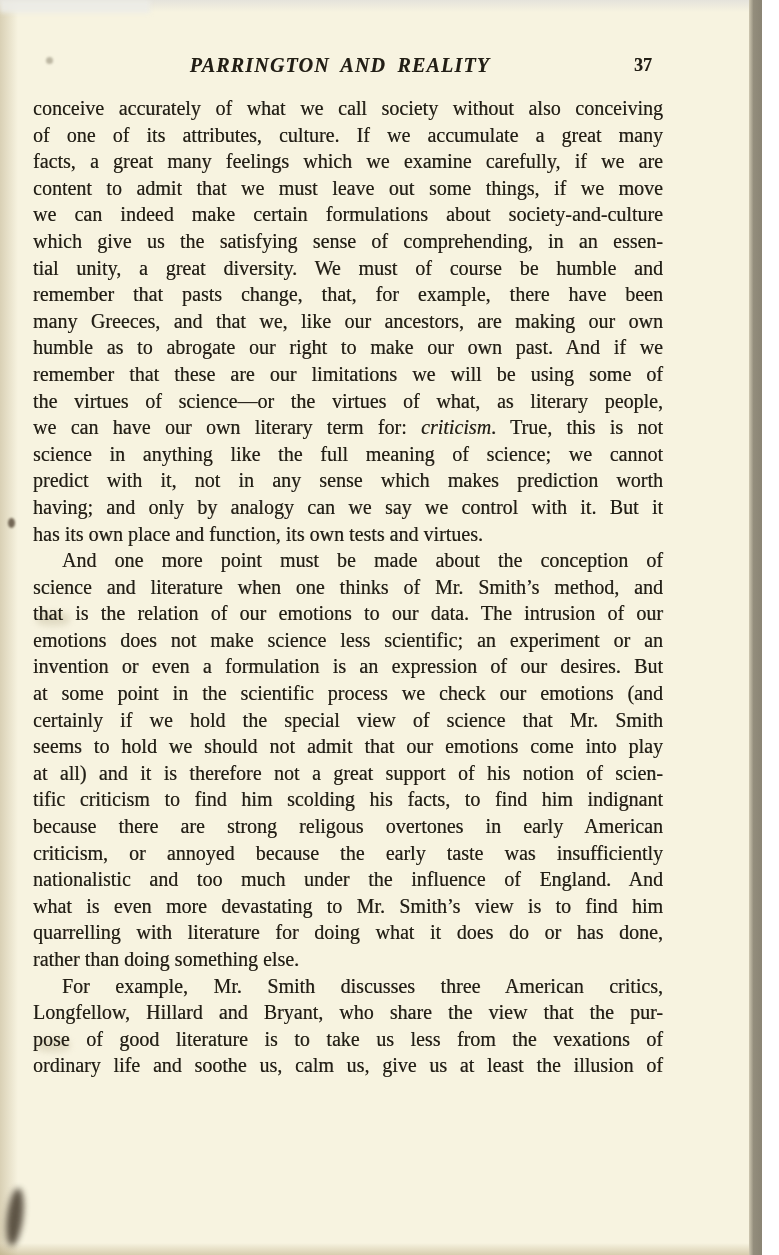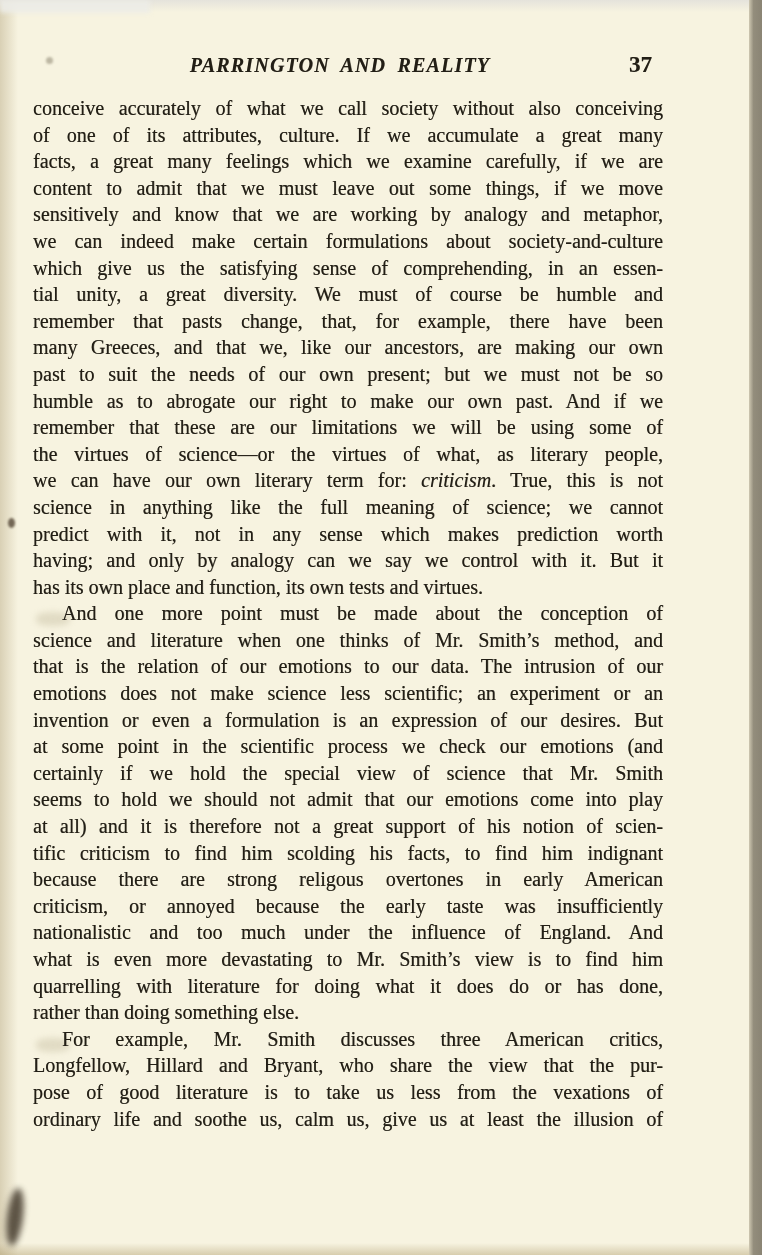--- a/index.html
+++ b/index.html
@@ -60,21 +60,21 @@
   }
   .header-title {
     text-align: center;
     font-style: italic; font-weight: bold;
     font-size: 20px; letter-spacing: 1.2px; word-spacing: 5px;
     transform: translateX(-8px);
     text-shadow: 0.3px 0 0 rgba(34,30,21,0.55);
   }
   .page-number {
     position: absolute; right: 11px; top: 0;
-    font-weight: bold; font-size: 23px;
+    font-weight: bold; font-size: 18px;
     text-shadow: 0.3px 0 0 rgba(34,30,21,0.55);
     text-align: right;
   }
 
   
   .body {
     position: absolute; top: 95px; left: 33px; width: 630px;
     font-size: 20px; line-height: 26.6px;
     text-shadow: 0.35px 0 0 rgba(34,30,21,0.6);
   }
@@ -107,27 +107,25 @@
     <div class="header-title">PARRINGTON AND REALITY</div>
     <div class="page-number">37</div>
   </div>
 
   <div class="body">
       <div class="paragraph">
         <div class="line">conceive accurately of what we call society without also conceiving</div>
         <div class="line">of one of its attributes, culture. If we accumulate a great many</div>
         <div class="line">facts, a great many feelings which we examine carefully, if we are</div>
         <div class="line">content to admit that we must leave out some things, if we move</div>
-        <div class="line">sensitively and know that we are working by analogy and metaphor,</div>
         <div class="line">we can indeed make certain formulations about society-and-culture</div>
         <div class="line">which give us the satisfying sense of comprehending, in an essen-</div>
         <div class="line">tial unity, a great diversity. We must of course be humble and</div>
         <div class="line">remember that pasts change, that, for example, there have been</div>
         <div class="line">many Greeces, and that we, like our ancestors, are making our own</div>
-        <div class="line">past to suit the needs of our own present; but we must not be so</div>
         <div class="line">humble as to abrogate our right to make our own past. And if we</div>
         <div class="line">remember that these are our limitations we will be using some of</div>
         <div class="line">the virtues of science—or the virtues of what, as literary people,</div>
         <div class="line">we can have our own literary term for: <i>criticism</i>. True, this is not</div>
         <div class="line">science in anything like the full meaning of science; we cannot</div>
         <div class="line">predict with it, not in any sense which makes prediction worth</div>
         <div class="line">having; and only by analogy can we say we control with it. But it</div>
         <div class="line para-end">has its own place and function, its own tests and virtues.</div>
       </div>
       <div class="paragraph spaced">

